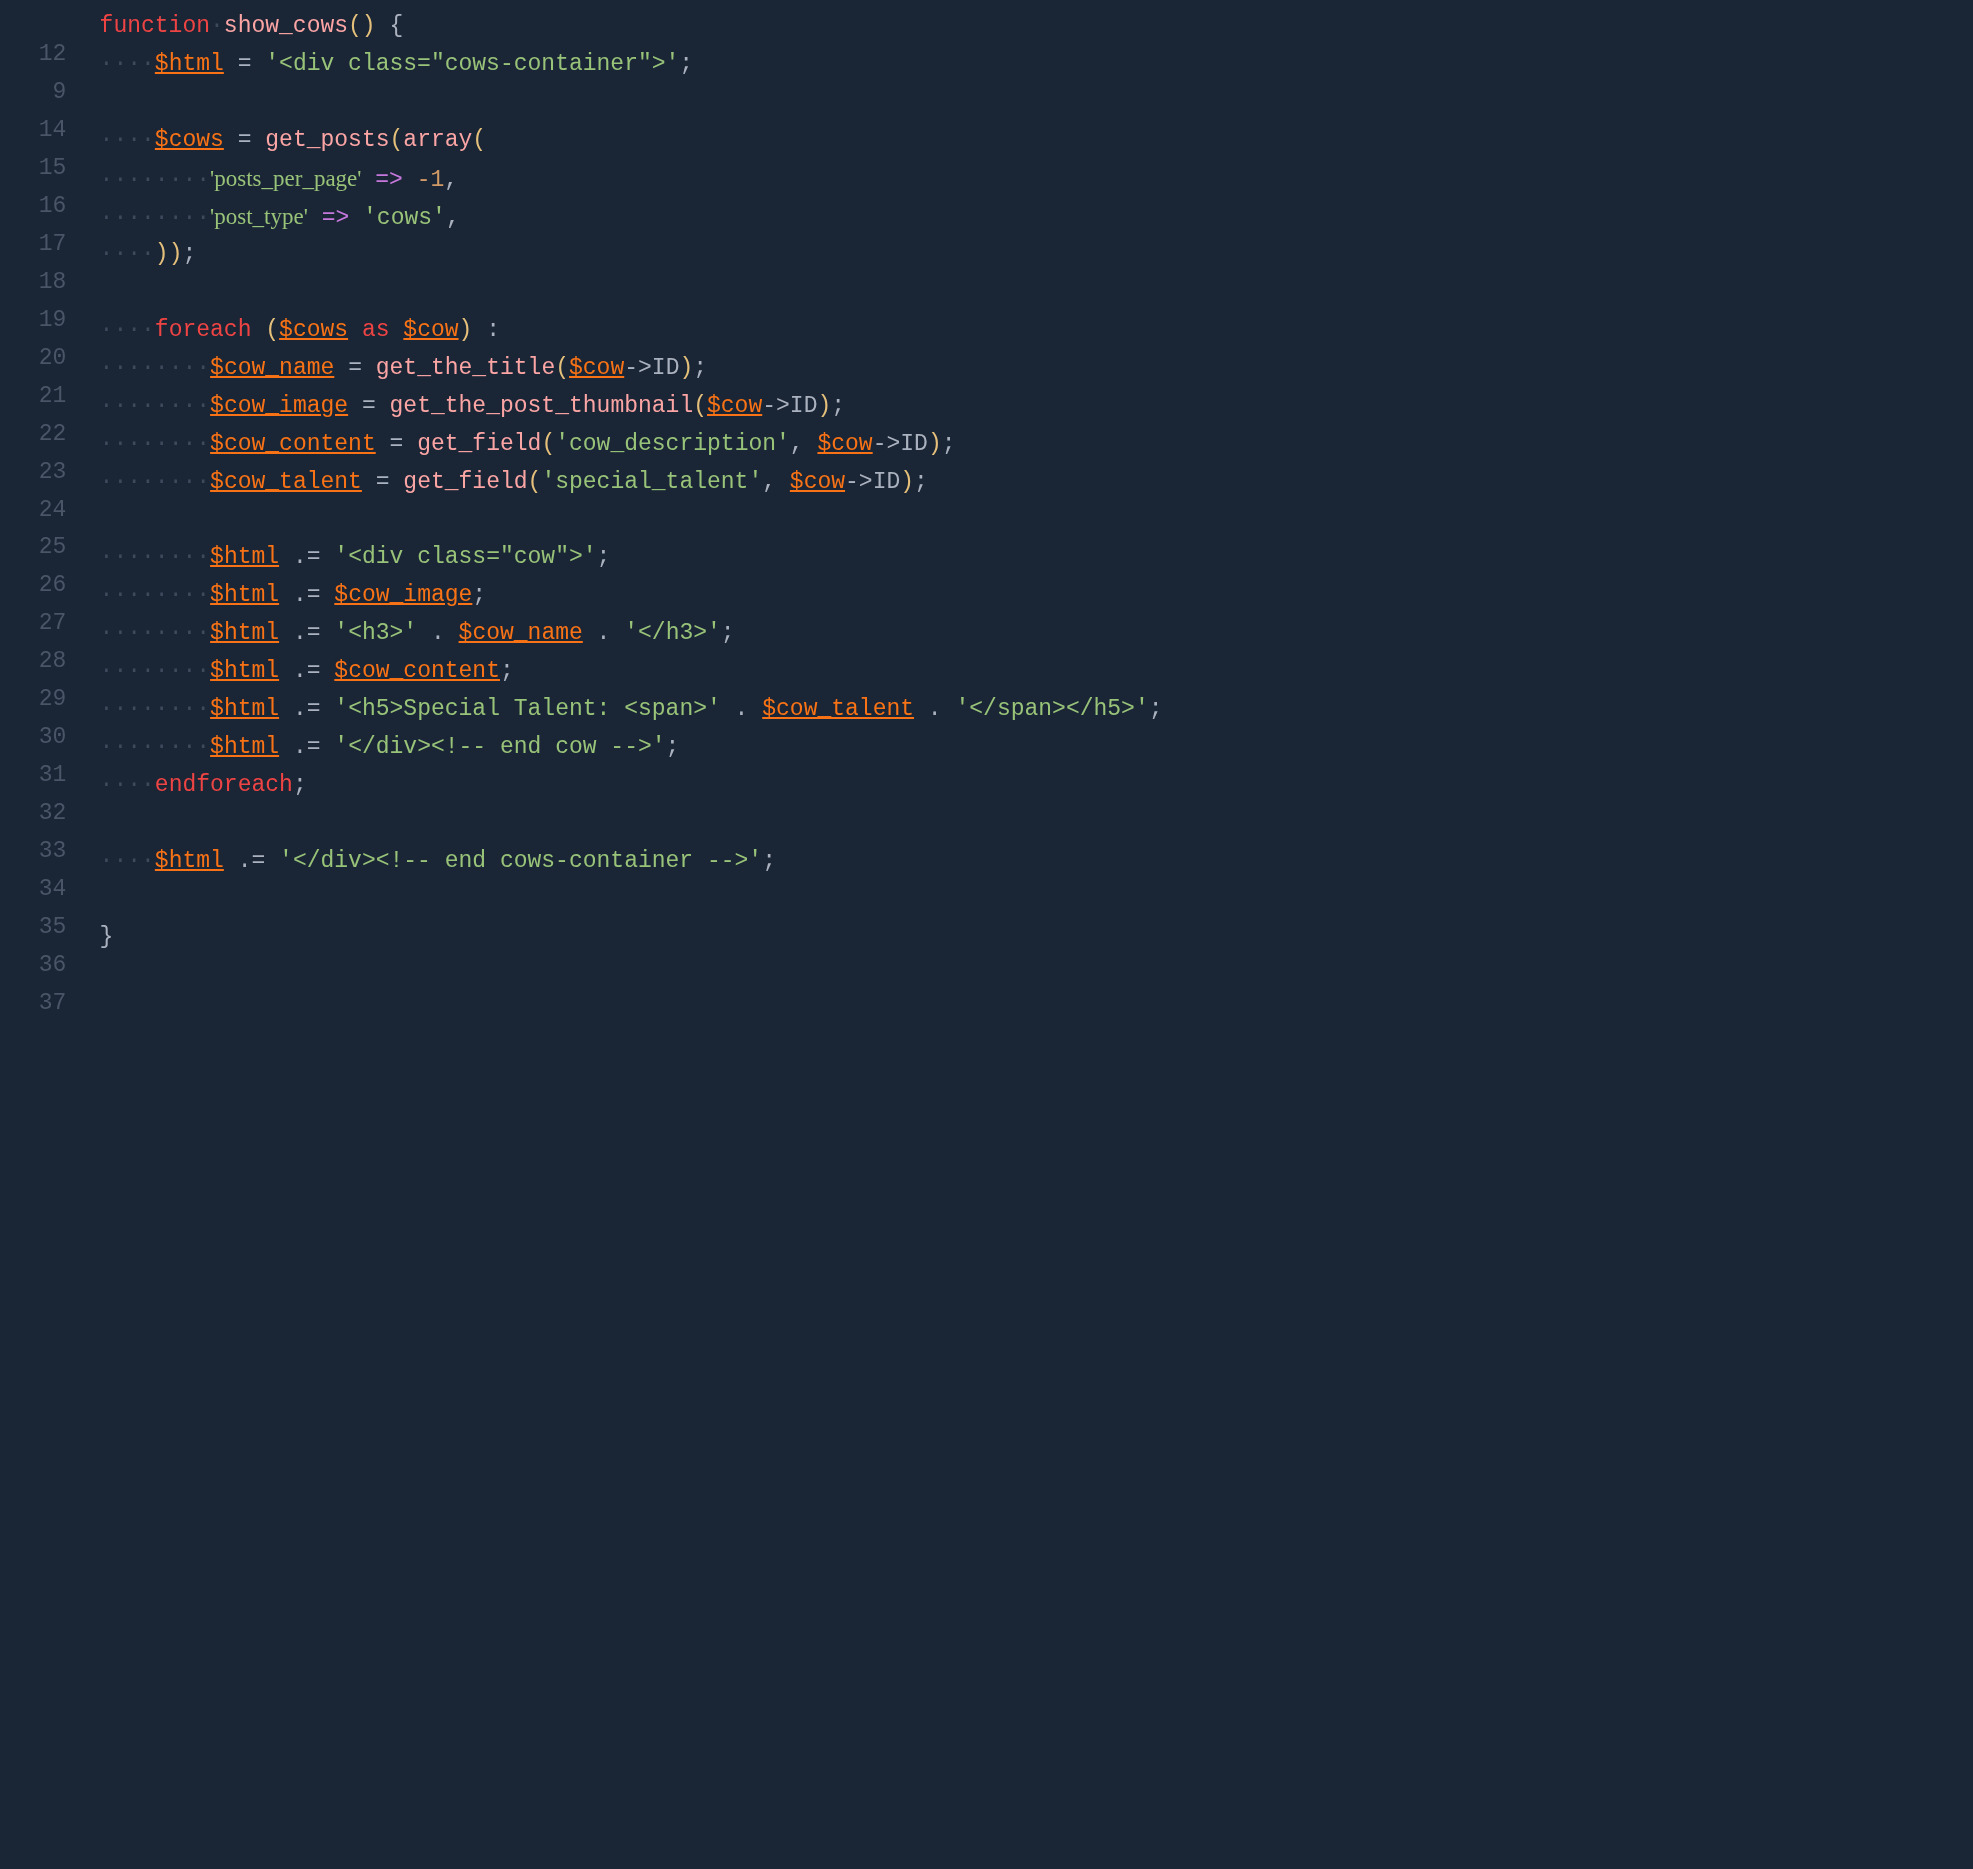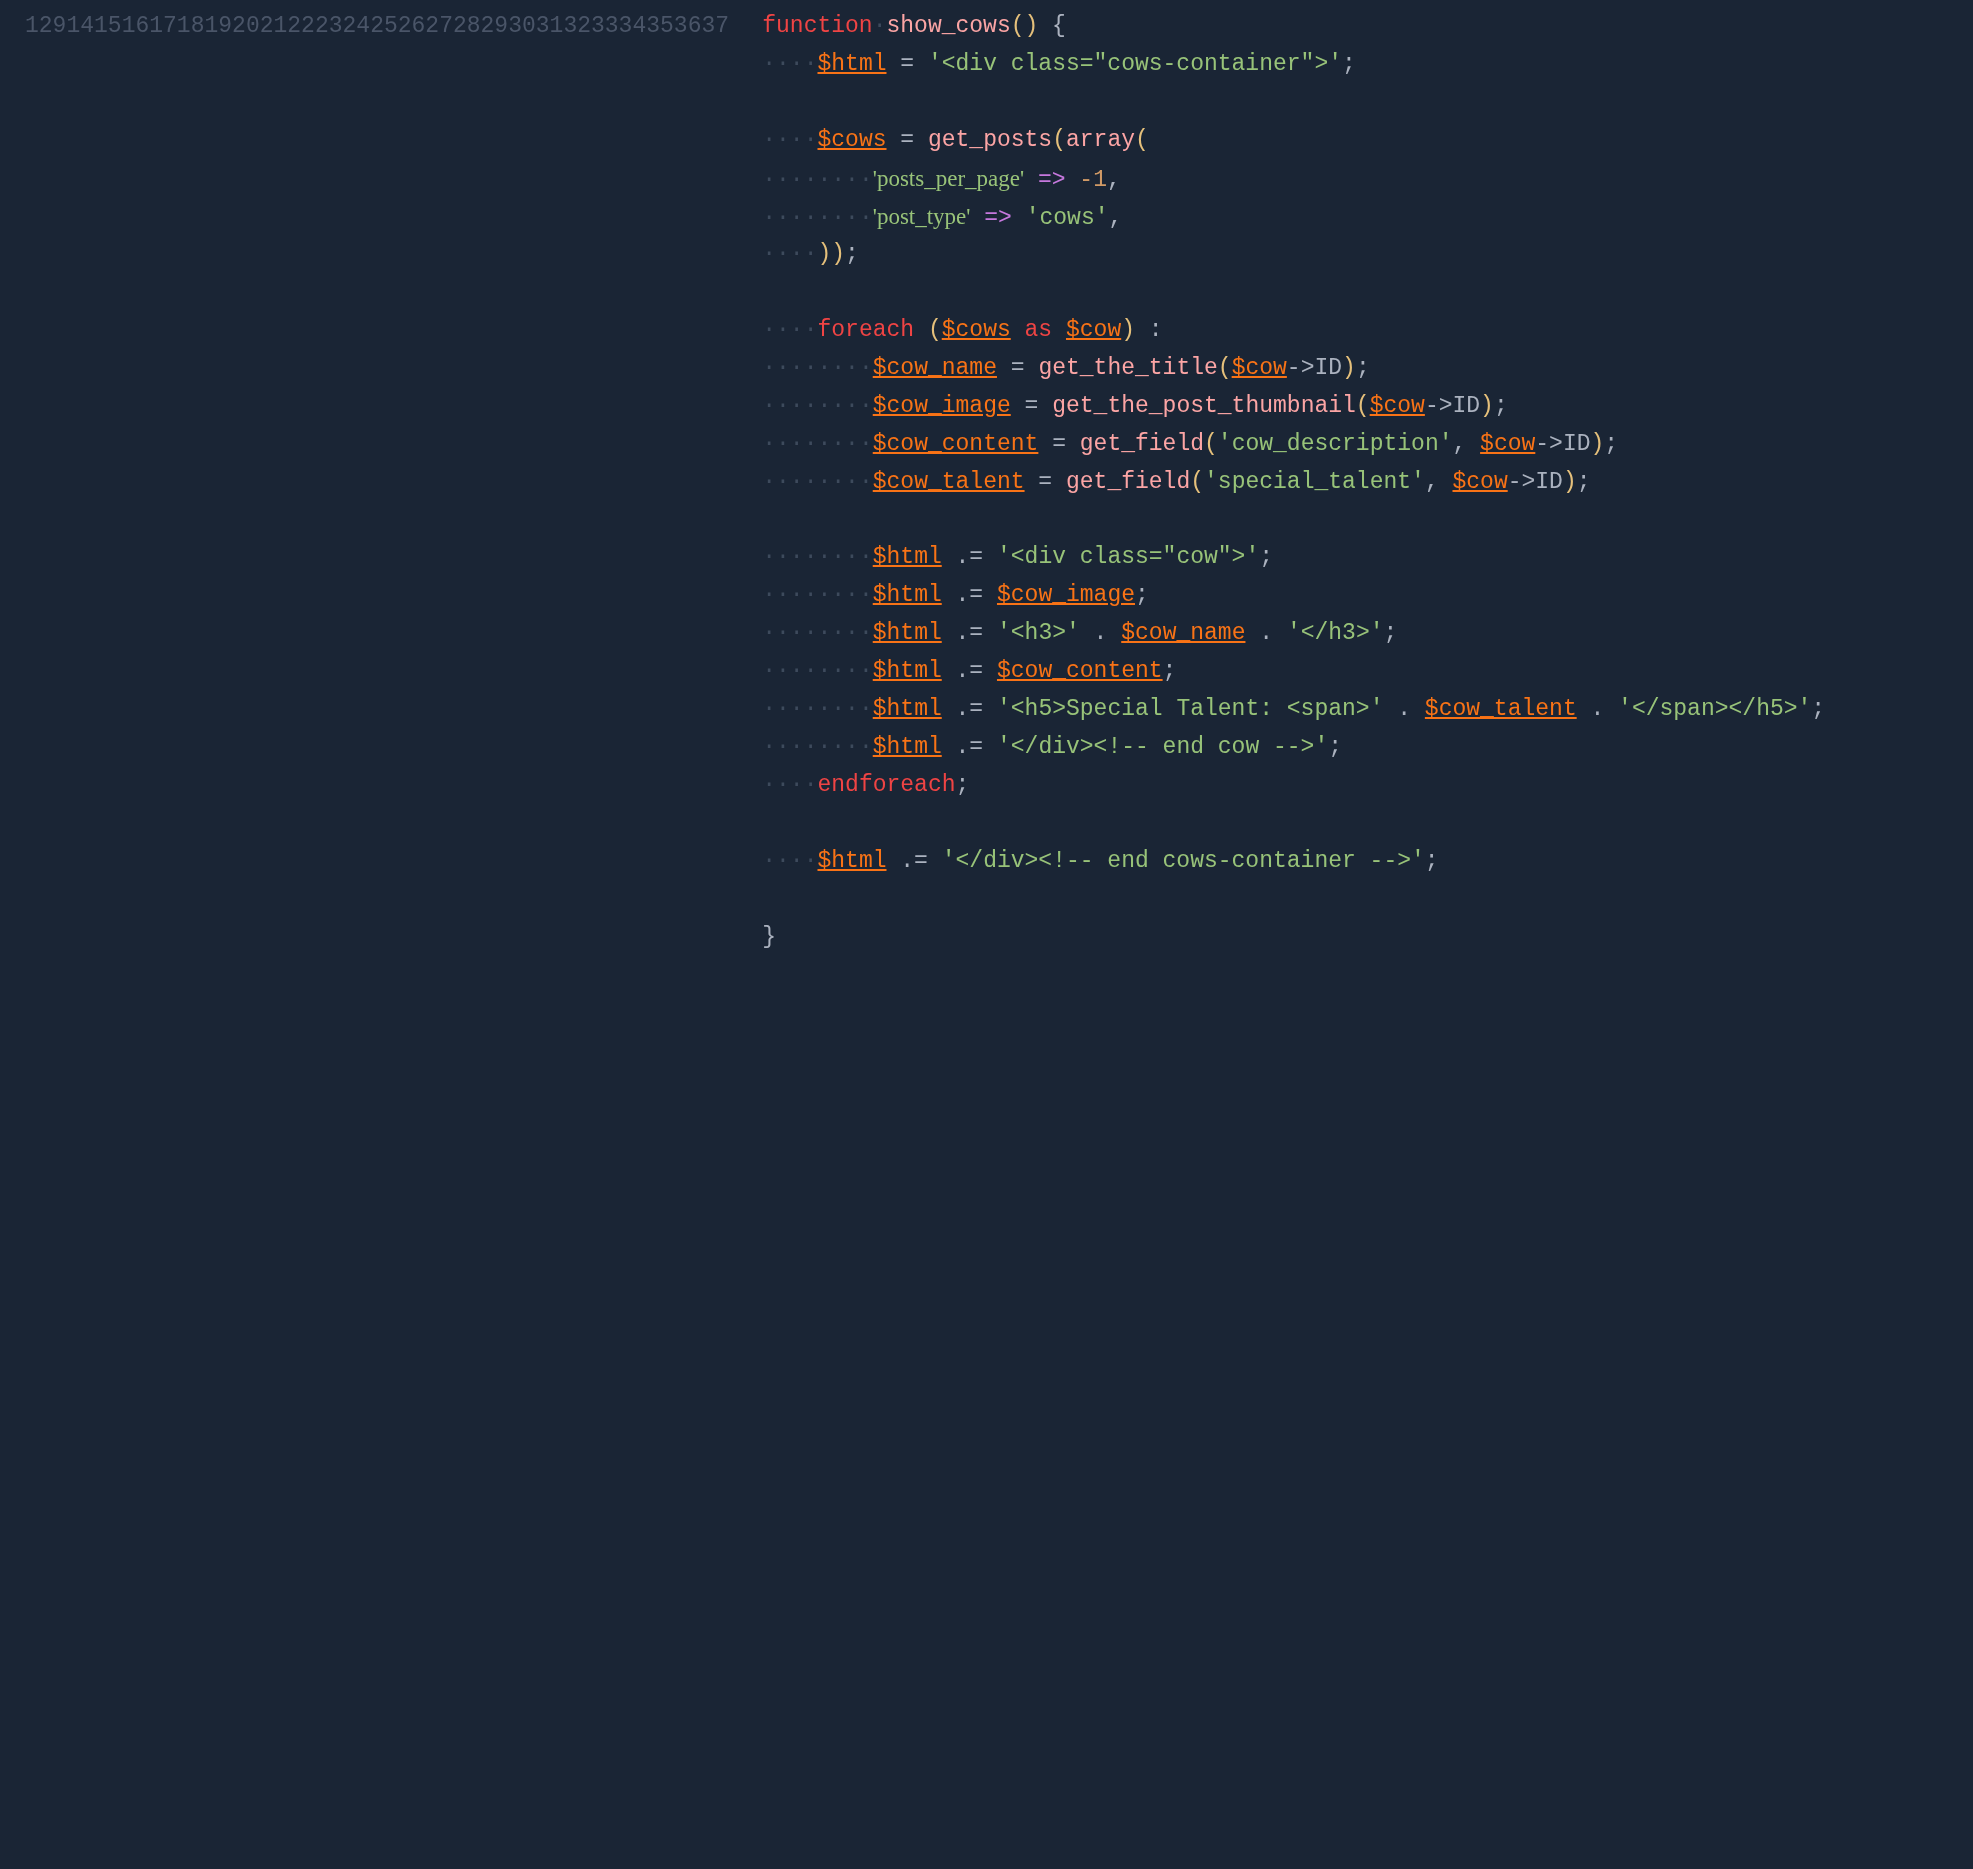--- a/index.html
+++ b/index.html
@@ -20,27 +20,28 @@
     .code-container {
       display: flex;
       width: 1974px;
       min-height: 1869px;
       background-color: #1a2535;
       padding: 8.3px 0;
     }
 
     .line-numbers {
       display: flex;
-      flex-direction: row;
+      flex-direction: column;
       padding: 0 16.6px 0 25px;
       color: #4a5568;
       text-align: right;
       user-select: none;
       min-width: 83px;
       flex-shrink: 0;
+      margin-top: 28px;
     }
 
     .line-number {
       height: 1.65em;
       line-height: 1.65;
     }
 
     .code-content {
       flex: 1;
       padding: 0 16.6px;

